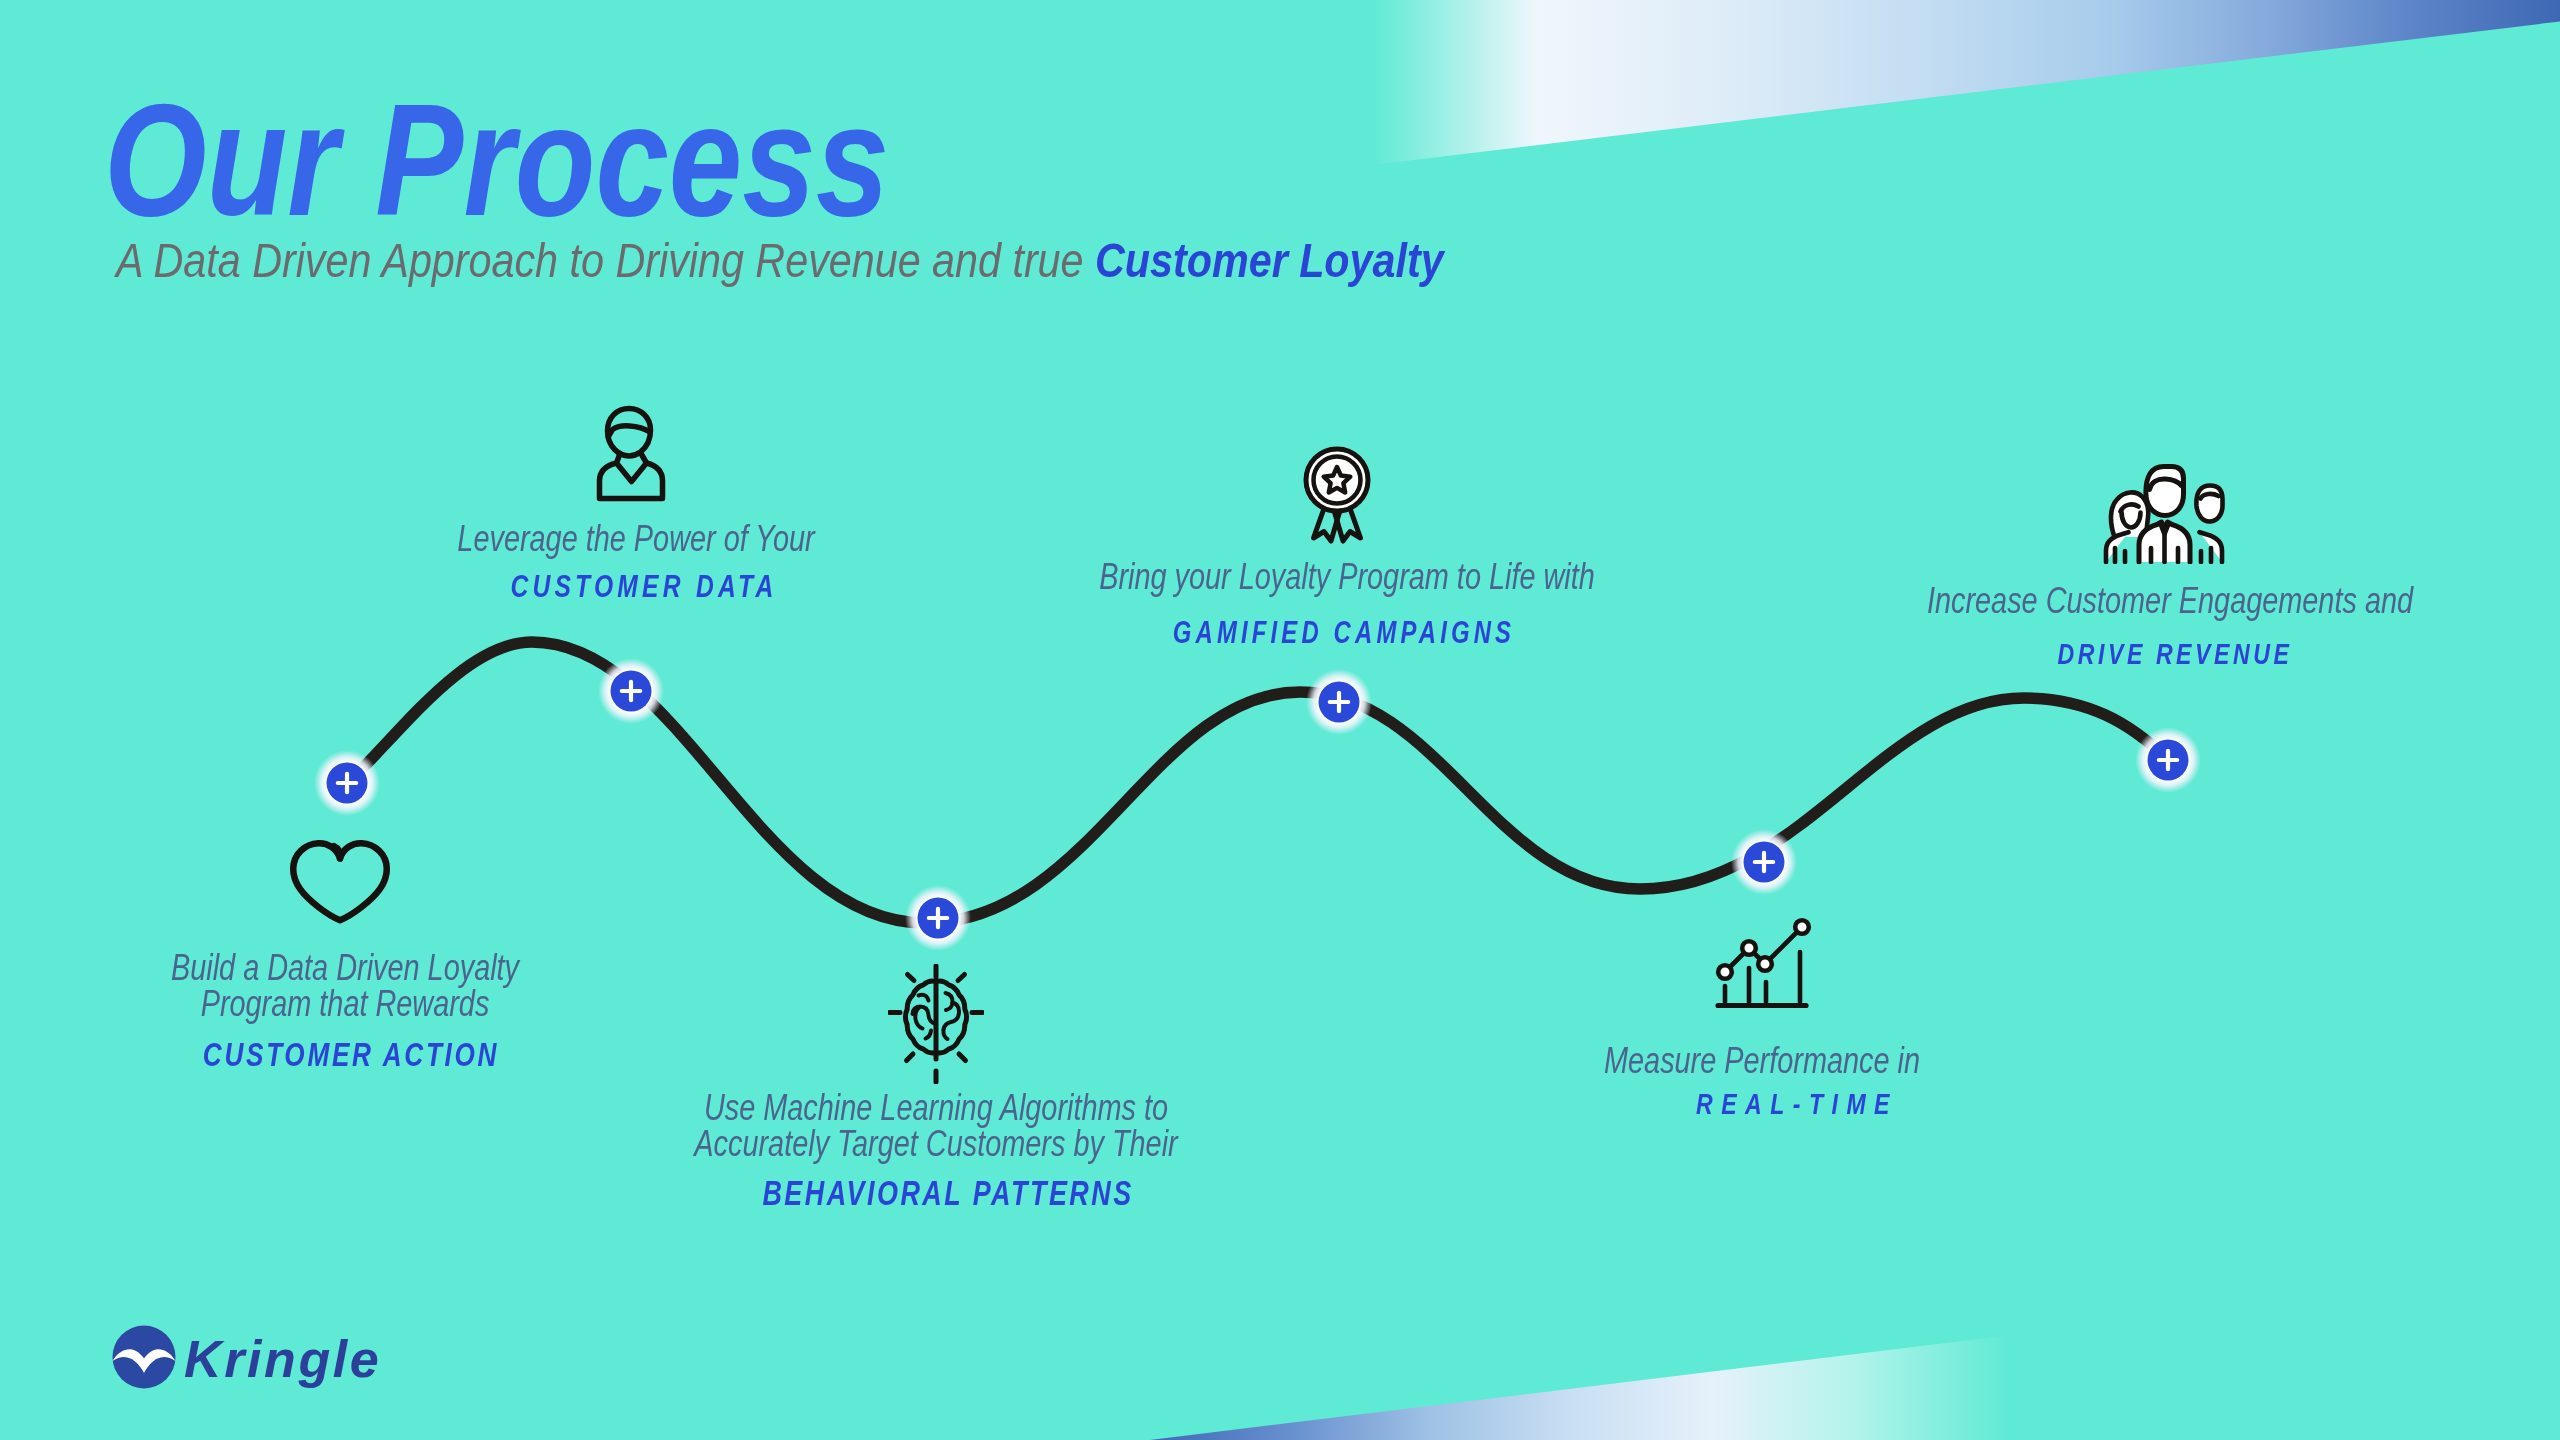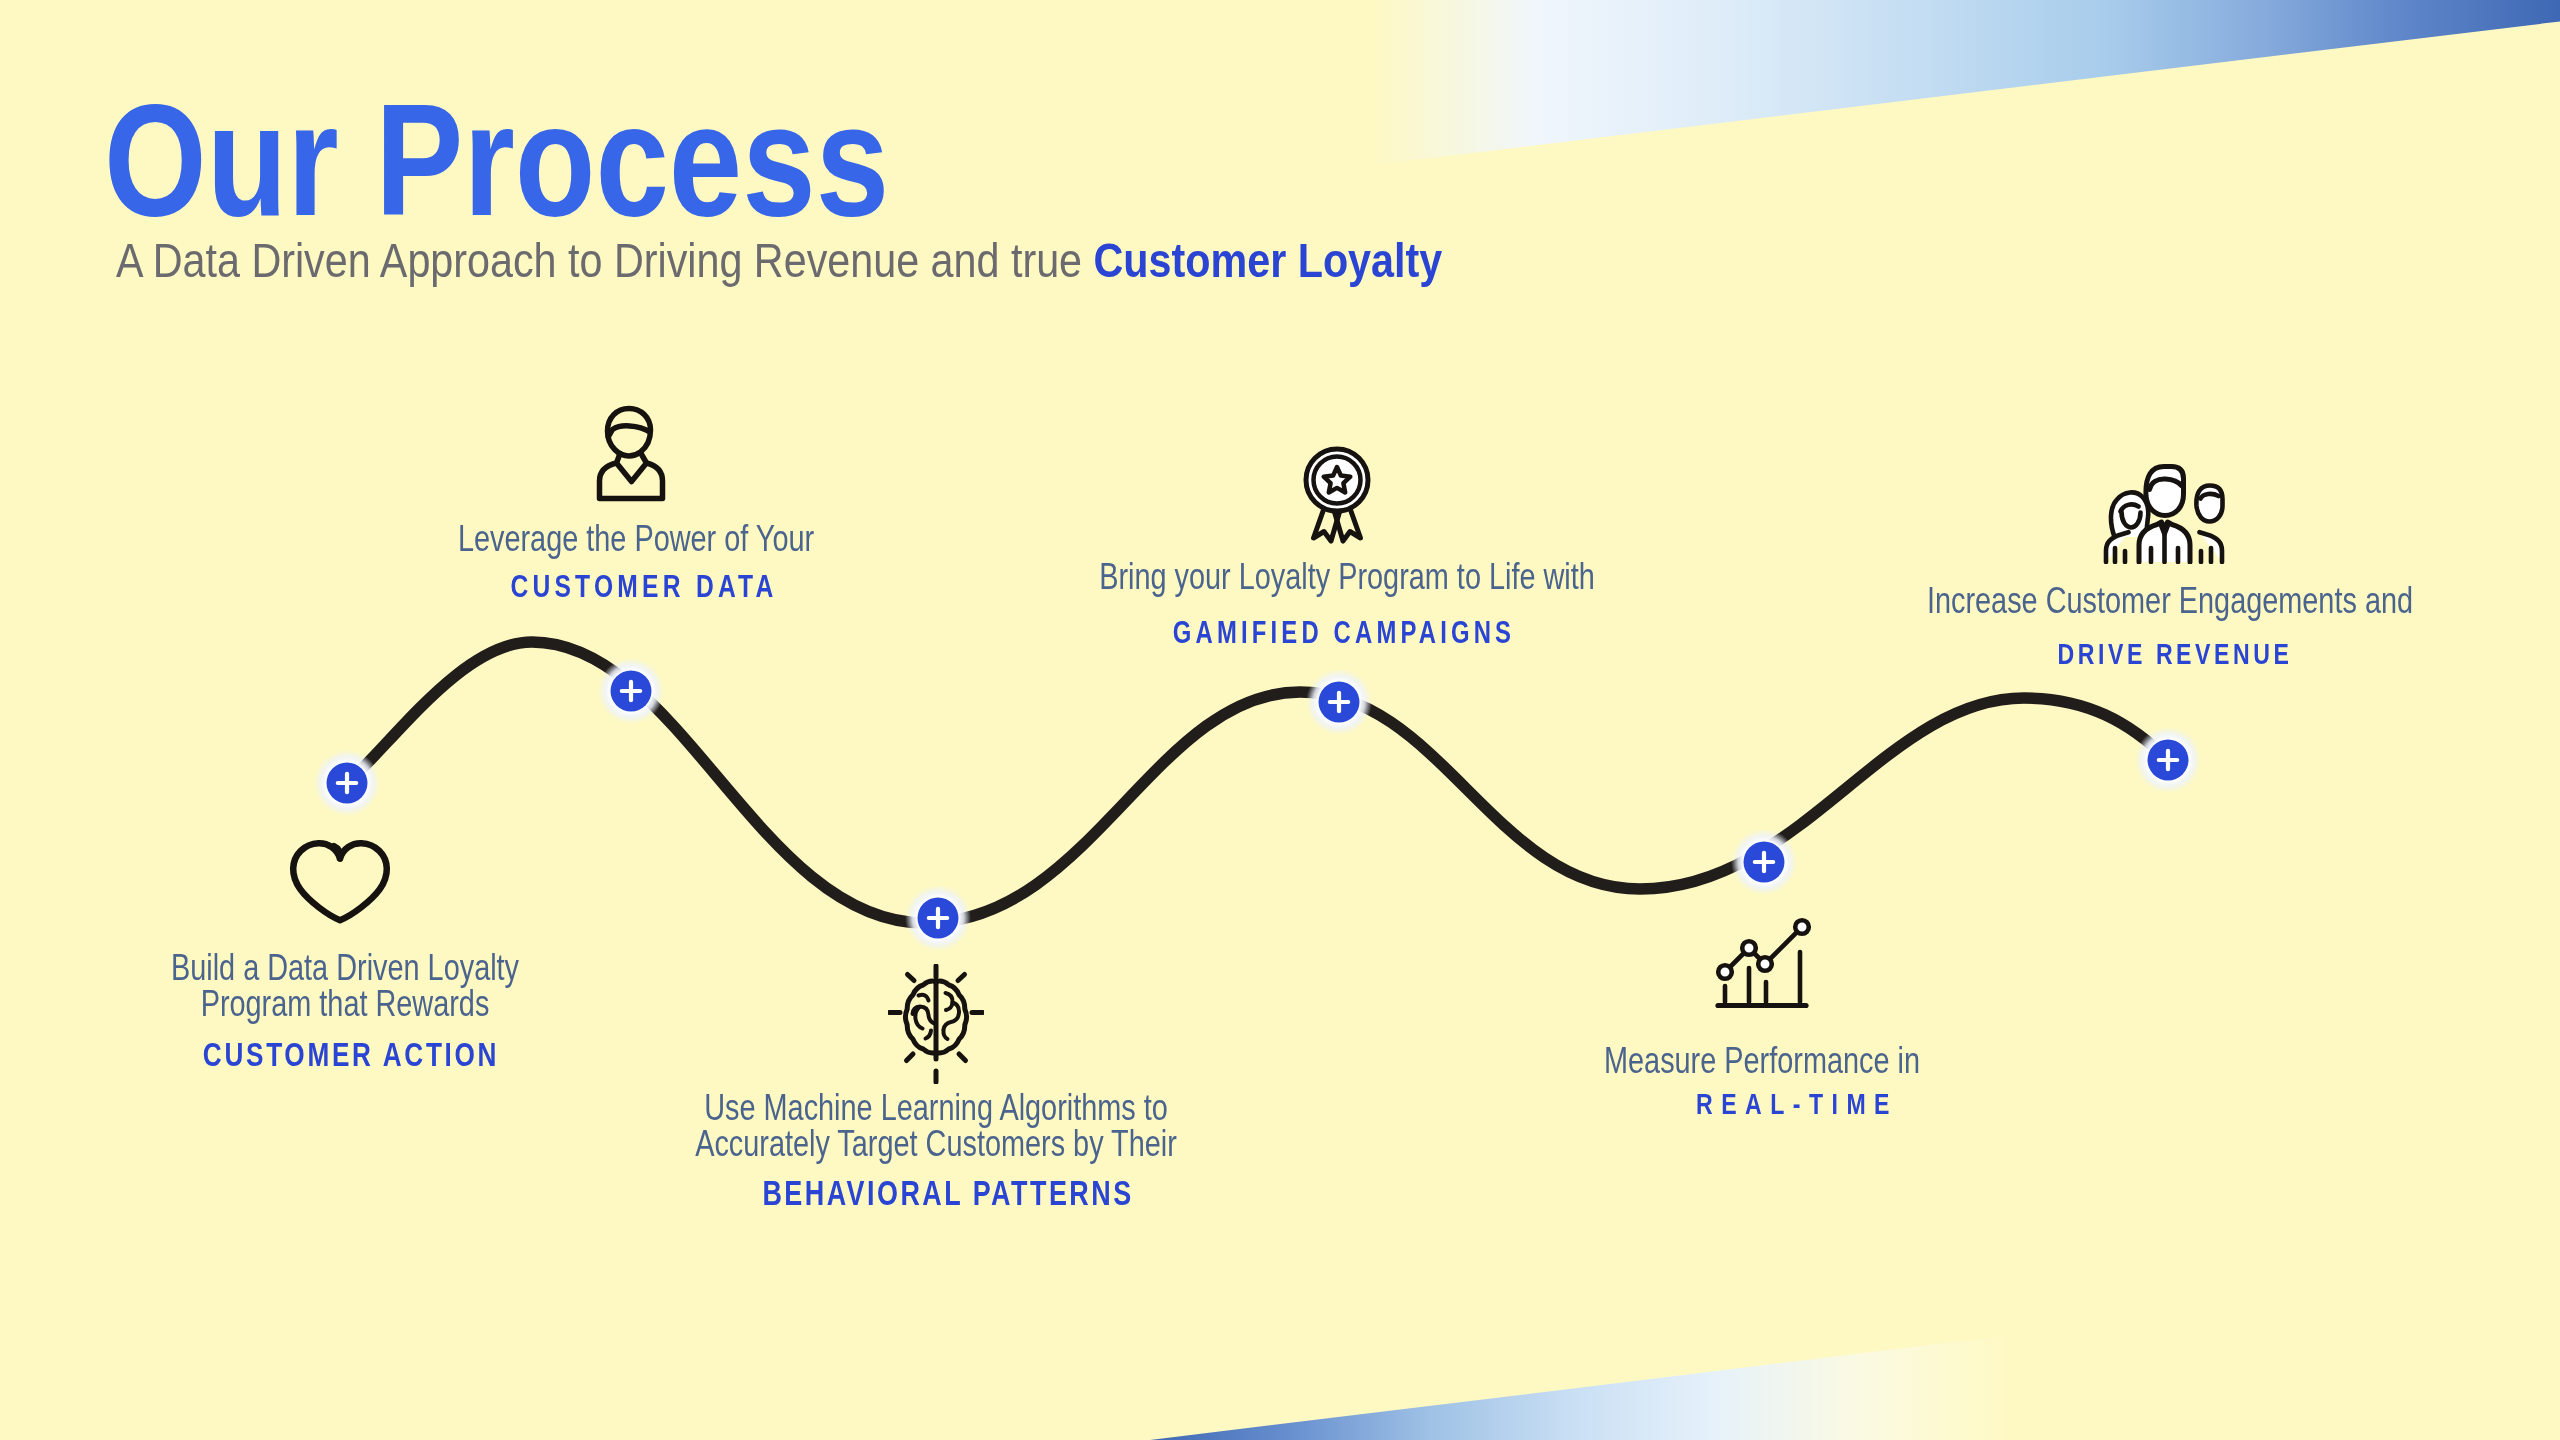--- a/index.html
+++ b/index.html
@@ -1,18 +1,19 @@
 <!DOCTYPE html>
 <html style="--accent: #2a45d3; --marker_blue: #2b49d8; --title_blue: #3866e8; --body_slate: #4b648e; --subtitle_gray: #6b6b6f; --ink: #16120f; --curve_dark: #211d1b; --logo_navy: #2c3f99; --logo_circle_blue: #2b49a3; --band_blue_strong: #3e68b4; --band_blue_light: #bcd8f0;"><head>
 <meta charset="utf-8">
 <style>
   html,body{margin:0;padding:0;background:#ffffff;}
   .slide{
-    position:relative;width:2560px;height:1440px;overflow:hidden;background:#fef9c3;
+    position:relative;width:2560px;height:1440px;overflow:hidden;background:#5eead4;
     font-family:"Liberation Sans",sans-serif;
+    font-style:italic;
   }
   
   .decor-top{
     position:absolute;left:1372px;top:0;width:1188px;height:165px;
     clip-path:polygon(0 0,100% 0,100% 13%,0 100%);
     background:linear-gradient(90deg,rgba(244,250,253,0) 0%,#f0f6fc 14%,#ddecf8 30%,#c2dcf2 47%,#a7cceb 62%,#86abdc 75%,#5e86c9 87%,var(--band_blue_strong) 100%);
   }
   .decor-bottom{
     position:absolute;left:1150px;top:1268px;width:1410px;height:172px;
     clip-path:polygon(0 100%,100% 0,100% 100%);
@@ -234,14 +235,21 @@
       <path class="ln" stroke-width="4.6" d="M77 88 L77 102"></path>
       <path class="ln" stroke-width="4.6" d="M100 91 L100 102"></path>
       <path class="ln" stroke-width="4.6" d="M110 88 L110 102"></path>
     </svg>
     <div class="lines">
       <div>Increase Customer Engagements and</div>
     </div>
     <div class="heading">DRIVE REVENUE</div>
   </div>
 
+  <div class="logo">
+    <svg width="66" height="66" viewBox="0 0 66 66">
+      <circle cx="33" cy="33" r="31.5" fill="var(--logo_circle_blue)"></circle>
+      <path fill="#ffffff" d="M1.5 37 C 8 26 18 23 25 27 C 28.5 29 31 31.5 33 34.5 C 35 31.5 37.5 29 41 27 C 48 23 58 26 64.5 37 C 58 32.5 52 32 46.5 34.5 C 41 37 36.5 42.5 33 49 C 29.5 42.5 25 37 19.5 34.5 C 14 32 8 32.5 1.5 37 Z"></path>
+    </svg>
+    <div class="logo-text">Kringle</div>
+  </div>
 
 </div>
 
 </body></html>

